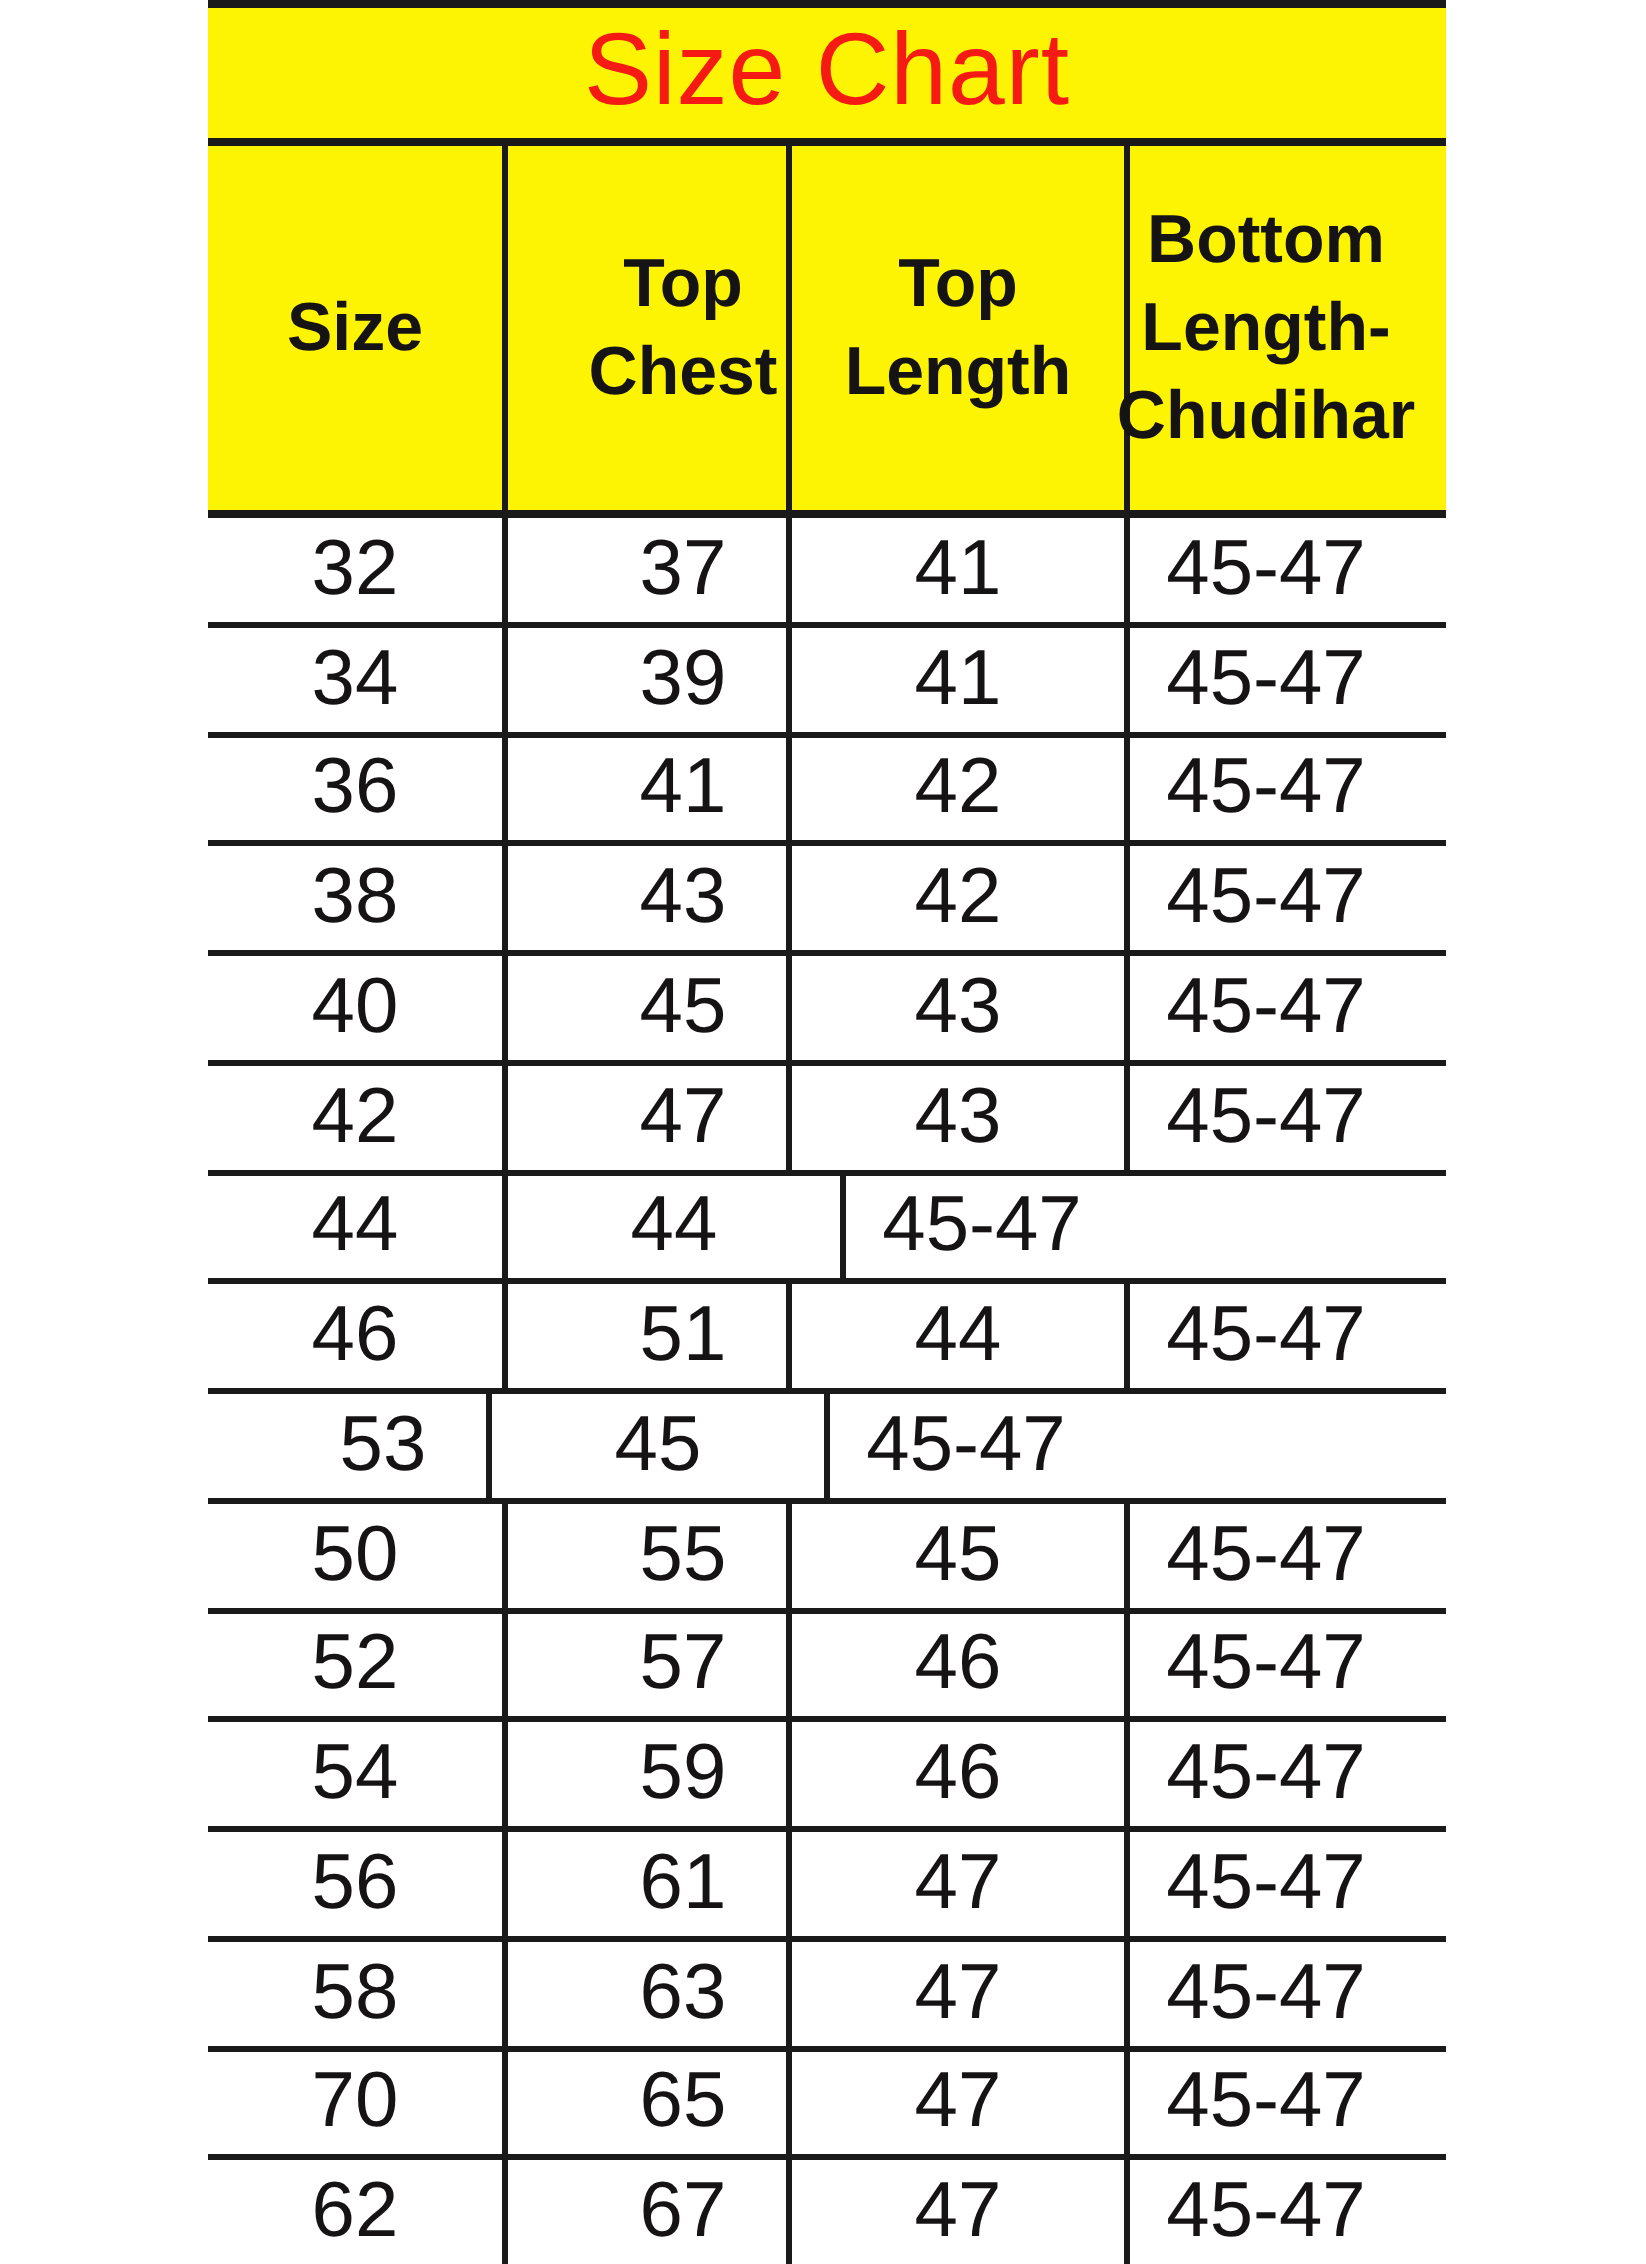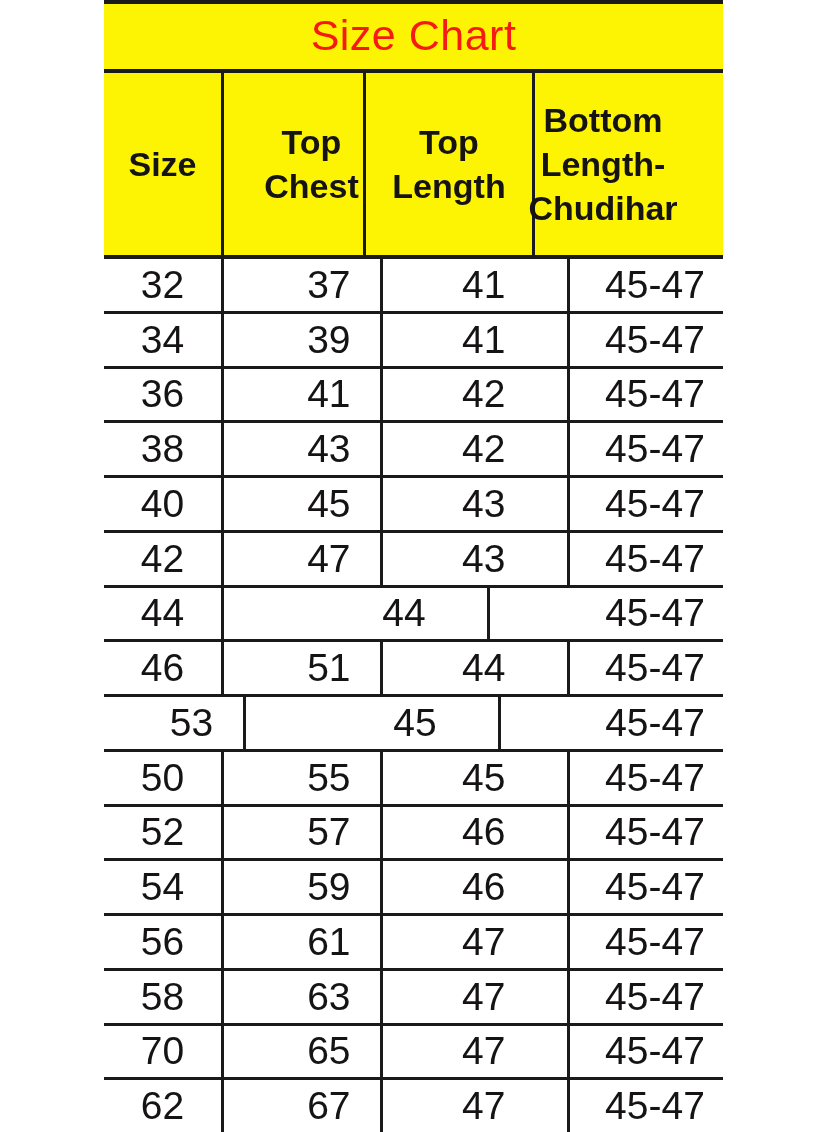--- a/index.html
+++ b/index.html
@@ -20,21 +20,21 @@
     top: 0;
     width: 619px;
   }
   .title-band {
     box-sizing: border-box;
     height: 73px;
     background: var(--band_yellow, #fcf402);
     border-top: 4px solid var(--border, #1a1a1a);
     border-bottom: 4px solid var(--border, #1a1a1a);
     color: var(--title_red, #f51b14);
-    font-size: 43px;
+    font-size: 51px;
     line-height: 62px;
     text-align: center;
     letter-spacing: 0.5px;
   }
   .header-row {
     box-sizing: border-box;
     display: flex;
     height: 186px;
     background: var(--band_yellow, #fcf402);
     border-bottom: 4px solid var(--border, #1a1a1a);
@@ -44,36 +44,35 @@
     display: flex;
     align-items: center;
     justify-content: center;
     text-align: center;
     font-weight: bold;
     font-size: 34px;
     line-height: 1.3;
     color: var(--text, #151313);
   }
   .header-cell:not(:last-child) { border-right: 3px solid var(--border, #1a1a1a); }
-  .c1 { width: 120px; }
+  .c1 { width: 150px; }
   .c2 { width: 142px; padding-left: 36px; }
   .c3 { width: 169px; }
   .c4 { width: 136px; }
   .tbody {
     display: flex;
     flex-direction: column;
     height: 873px;
   }
   .data-row {
     box-sizing: border-box;
     flex: 1 1 0;
     display: flex;
     border-bottom: 3px solid var(--border, #1a1a1a);
     background: #ffffff;
-    justify-content: space-between;
   }
   .data-row:last-child { border-bottom: none; }
   .data-cell {
     box-sizing: border-box;
     display: flex;
     align-items: center;
     justify-content: center;
     font-size: 39px;
     color: var(--text, #151313);
   }

